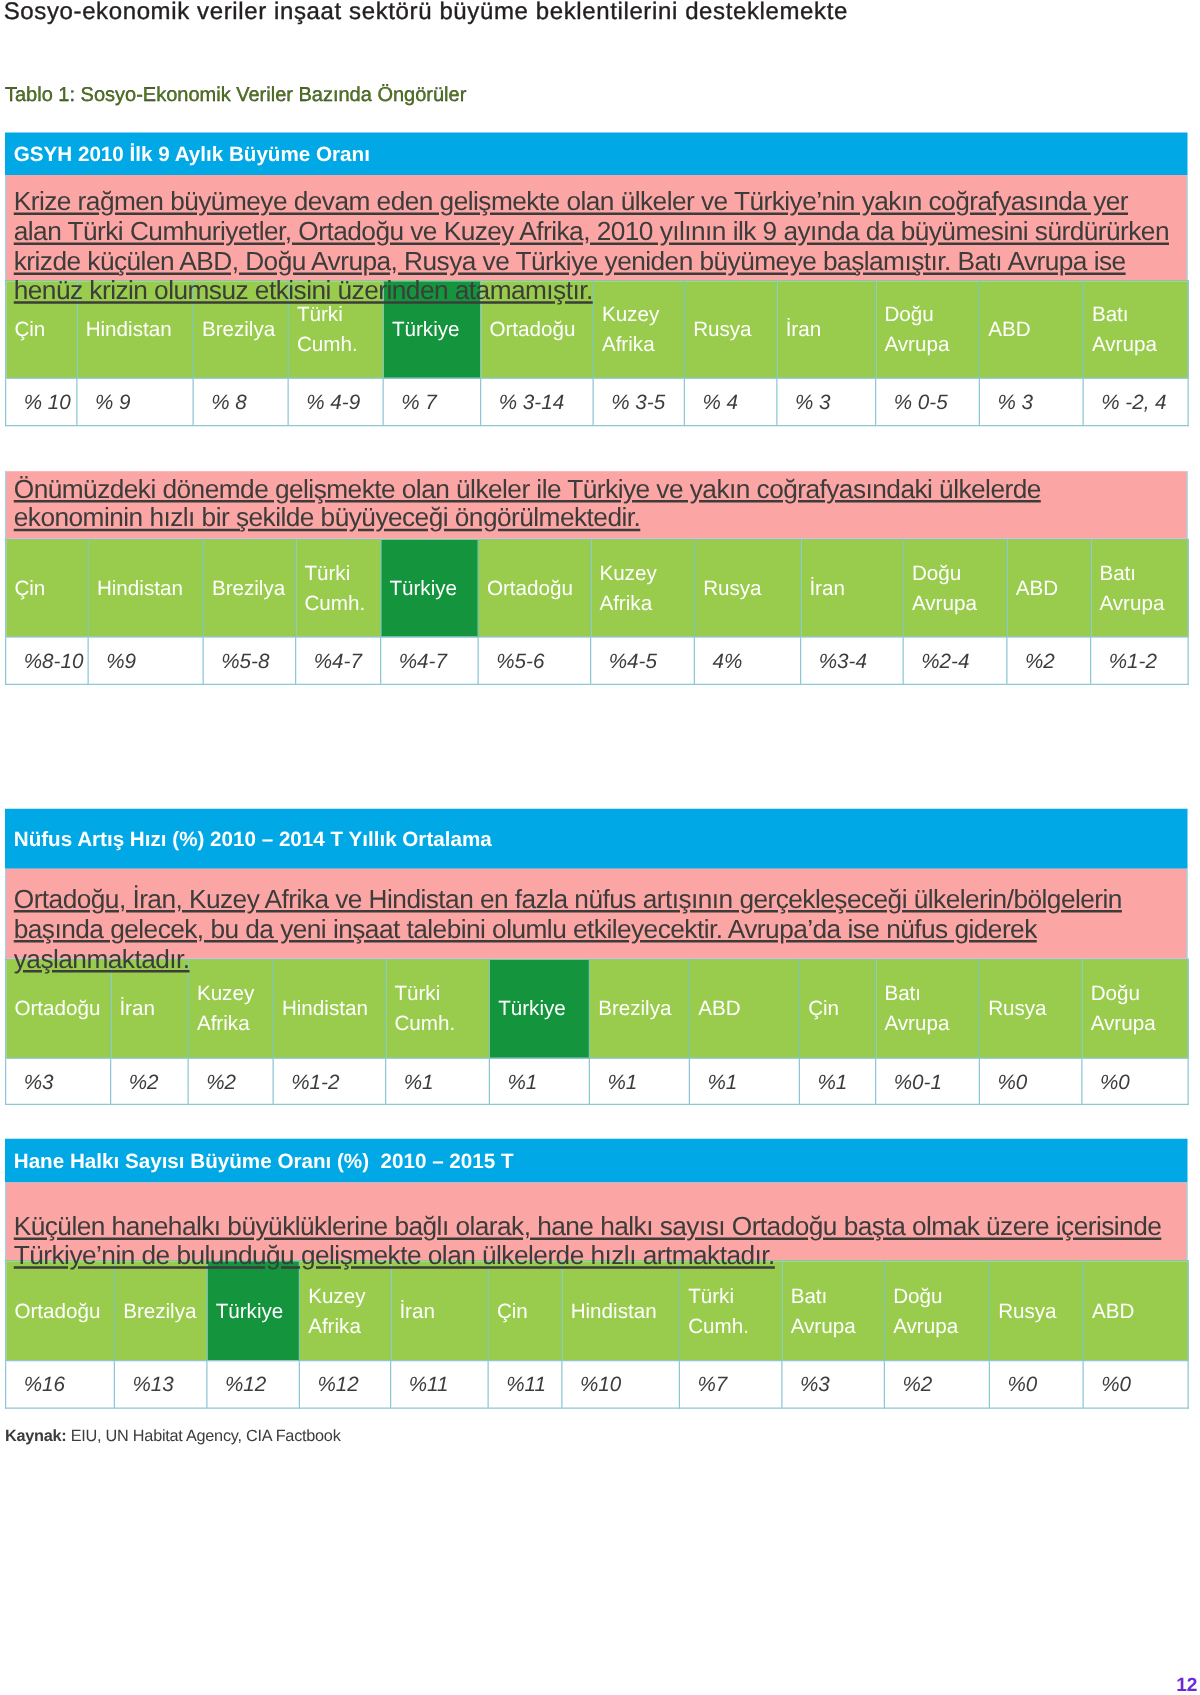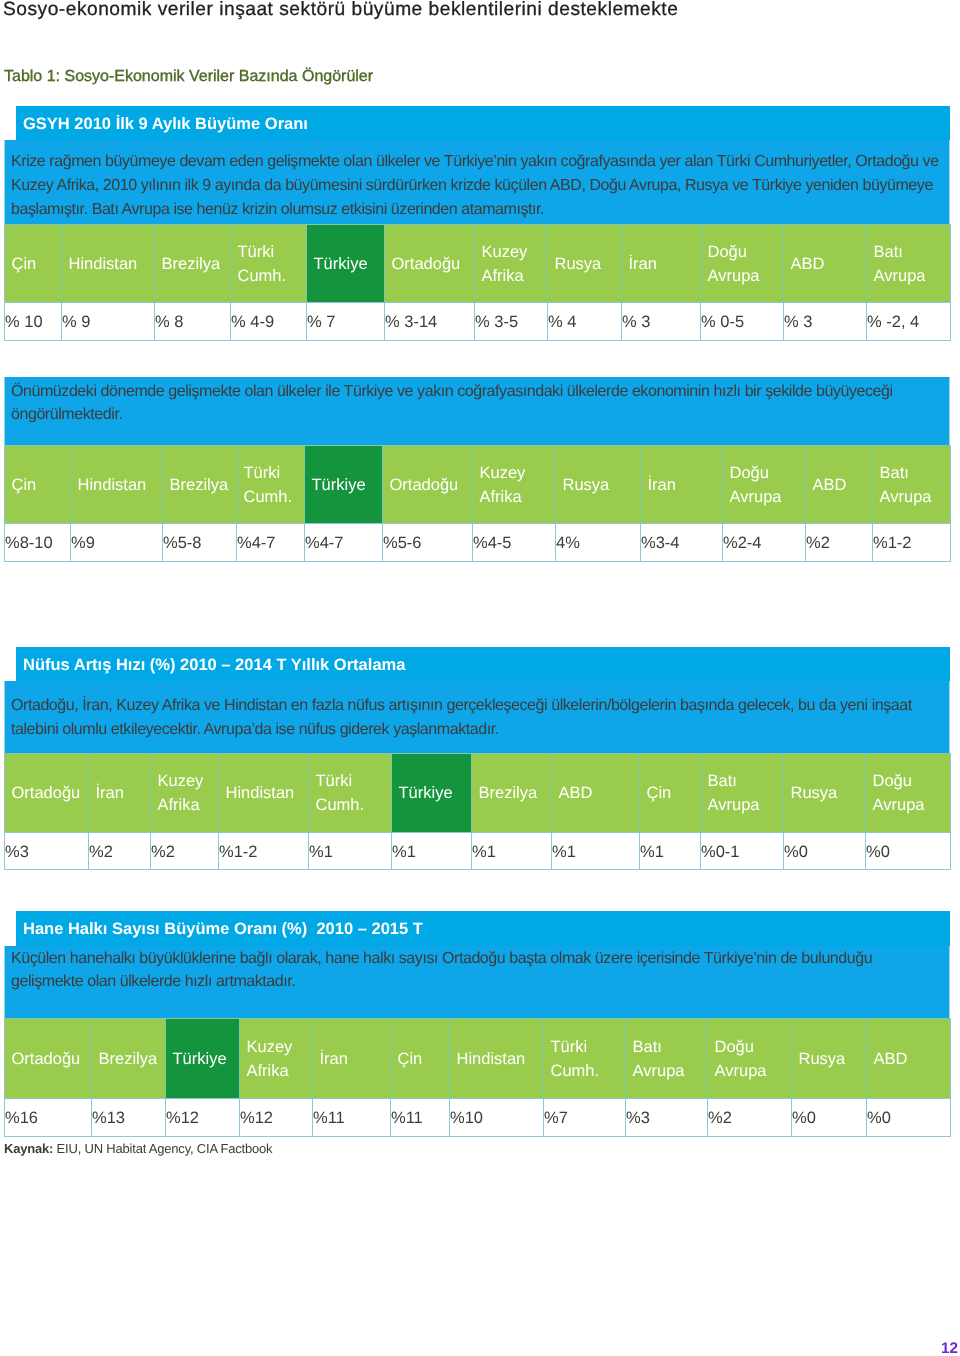--- a/index.html
+++ b/index.html
@@ -1,29 +1,29 @@
 <!DOCTYPE html>
 <html><head>
 <meta charset="utf-8">
 <style>
   html,body{margin:0;padding:0;}
   body{width:960px;height:1356px;background:#ffffff;font-family:"Liberation Sans",sans-serif;-webkit-font-smoothing:antialiased;text-rendering:geometricPrecision;}
   .page{position:relative;width:960px;height:1356px;overflow:hidden;background:#fff;}
   .page-title{position:absolute;left:3px;top:0px;font-size:19.2px;letter-spacing:0.5px;font-weight:400;color:#231f20;line-height:20px;white-space:nowrap;-webkit-text-stroke:0.3px #231f20;}
   .table-caption{position:absolute;left:4px;top:69px;font-size:16px;font-weight:400;color:#4d7c0f;line-height:16px;white-space:nowrap;-webkit-text-stroke:0.25px #231f20;}
   .tbl{position:absolute;left:4px;width:946px;}
-  .band{background:#00a8e6;color:#ffffff;font-size:16.5px;font-weight:700;display:flex;align-items:center;padding-left:7px;padding-top:2px;box-sizing:border-box;white-space:pre;margin-left:12px;}
-  .desc{background:#0ea5e9;border-left:1px solid #9ed3e2;border-right:1px solid #9ed3e2;font-size:16px;letter-spacing:-0.43px;color:#3c3c3b;padding:0 8px 0 6px;box-sizing:border-box;}
+  .band{background:#00a8e6;color:#ffffff;font-size:16.5px;font-weight:700;display:flex;align-items:center;padding-left:7px;padding-top:2px;box-sizing:border-box;white-space:pre;}
+  .desc{background:#fca5a5;border-left:1px solid #9ed3e2;border-right:1px solid #9ed3e2;font-size:21px;letter-spacing:-0.43px;color:#3c3c3b;padding:0 8px 0 6px;box-sizing:border-box;text-decoration:underline;}
   table.grid{border-collapse:collapse;width:946px;table-layout:fixed;}
   table.grid td{padding:0;vertical-align:middle;}
   table.grid tr.hdr td{background:#99cc4d;color:#ffffff;font-size:16.5px;padding-left:6.5px;padding-top:2px;line-height:23.8px;border-right:1px solid #7fc8ae;border-top:1px solid #84c9a6;}
   table.grid tr.hdr td:last-child{border-right:1px solid #8ec8d6;}
   table.grid tr.hdr td:first-child{border-left:1px solid #8ec8d6;}
   table.grid tr.hdr td.hl{background:#14953d;}
-  table.grid tr.vals td{background:#ffffff;color:#3c3c3b;font-size:16.5px;padding-left:0;padding-top:2px;border:1px solid #8ec8d6;}
+  table.grid tr.vals td{background:#ffffff;color:#3c3c3b;font-size:16.5px;padding-left:14px;padding-top:2px;border:1px solid #8ec8d6;font-style:italic;}
   .src{position:absolute;left:4px;top:1141px;font-size:13px;letter-spacing:-0.2px;color:#3c3c3b;line-height:16px;white-space:nowrap;}
   .src b{font-weight:700;}
   .pageno{position:absolute;right:2px;top:1342px;font-size:15.3px;font-weight:700;color:#6d28d9;line-height:14px;}
 </style>
 </head>
 <body>
 
 <div class="page">
   <div class="page-title">Sosyo-ekonomik veriler inşaat sektörü büyüme beklentilerini desteklemekte</div>
   <div class="table-caption">Tablo 1: Sosyo-Ekonomik Veriler Bazında Öngörüler</div>
@@ -72,21 +72,21 @@
             <td><span>% 4</span></td>
             <td><span>% 3</span></td>
             <td><span>% 0-5</span></td>
             <td><span>% 3</span></td>
             <td><span>% -2, 4</span></td>
           </tr>
     </tbody>
       </table>
   </div>
   <div class="tbl" style="top:377px">
-    <div class="desc" style="height:68px;padding-top:4px;line-height:22.7px">Önümüzdeki dönemde gelişmekte olan ülkeler ile Türkiye ve yakın coğrafyasındaki ülkelerde ekonominin hızlı bir şekilde büyüyeceği öngörülmektedir.</div>
+    <div class="desc" style="height:54px;padding-top:4px;line-height:22.7px">Önümüzdeki dönemde gelişmekte olan ülkeler ile Türkiye ve yakın coğrafyasındaki ülkelerde ekonominin hızlı bir şekilde büyüyeceği öngörülmektedir.</div>
     <table class="grid">
       <colgroup>
           <col style="width:66px">
           <col style="width:92px">
           <col style="width:74px">
           <col style="width:68px">
           <col style="width:78px">
           <col style="width:90px">
           <col style="width:83px">
           <col style="width:85px">
@@ -121,21 +121,21 @@
             <td><span>4%</span></td>
             <td><span>%3-4</span></td>
             <td><span>%2-4</span></td>
             <td><span>%2</span></td>
             <td><span>%1-2</span></td>
           </tr>
     </tbody>
       </table>
   </div>
   <div class="tbl" style="top:647px">
-    <div class="band" style="height:34px">Nüfus Artış Hızı (%) 2010 – 2014 T Yıllık Ortalama</div>
+    <div class="band" style="height:48px">Nüfus Artış Hızı (%) 2010 – 2014 T Yıllık Ortalama</div>
     <div class="desc" style="height:72px;padding-top:13px;line-height:24.0px">Ortadoğu, İran, Kuzey Afrika ve Hindistan en fazla nüfus artışının gerçekleşeceği ülkelerin/bölgelerin başında gelecek, bu da yeni inşaat talebini olumlu etkileyecektir. Avrupa’da ise nüfus giderek yaşlanmaktadır.</div>
     <table class="grid">
       <colgroup>
           <col style="width:84px">
           <col style="width:62px">
           <col style="width:68px">
           <col style="width:90px">
           <col style="width:83px">
           <col style="width:80px">
           <col style="width:80px">
@@ -172,21 +172,21 @@
             <td><span>%1</span></td>
             <td><span>%0-1</span></td>
             <td><span>%0</span></td>
             <td><span>%0</span></td>
           </tr>
     </tbody>
       </table>
   </div>
   <div class="tbl" style="top:911px">
     <div class="band" style="height:35px">Hane Halkı Sayısı Büyüme Oranı (%)  2010 – 2015 T</div>
-    <div class="desc" style="height:72px;padding-top:1px;line-height:23.0px">Küçülen hanehalkı büyüklüklerine bağlı olarak, hane halkı sayısı Ortadoğu başta olmak üzere içerisinde Türkiye’nin de bulunduğu gelişmekte olan ülkelerde hızlı artmaktadır.</div>
+    <div class="desc" style="height:62px;padding-top:24px;line-height:23.0px">Küçülen hanehalkı büyüklüklerine bağlı olarak, hane halkı sayısı Ortadoğu başta olmak üzere içerisinde Türkiye’nin de bulunduğu gelişmekte olan ülkelerde hızlı artmaktadır.</div>
     <table class="grid">
       <colgroup>
           <col style="width:87px">
           <col style="width:74px">
           <col style="width:74px">
           <col style="width:73px">
           <col style="width:78px">
           <col style="width:59px">
           <col style="width:94px">
           <col style="width:82px">

